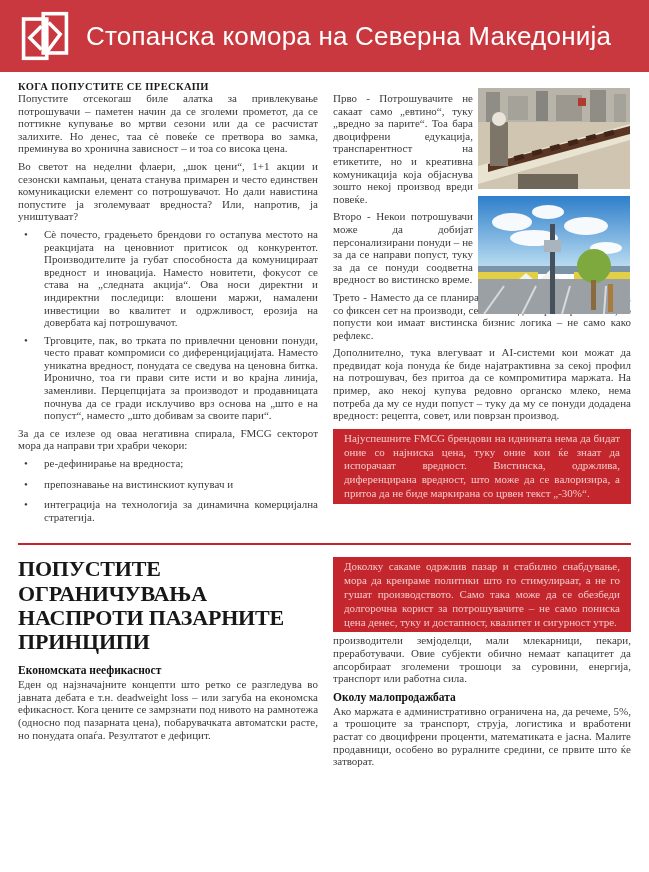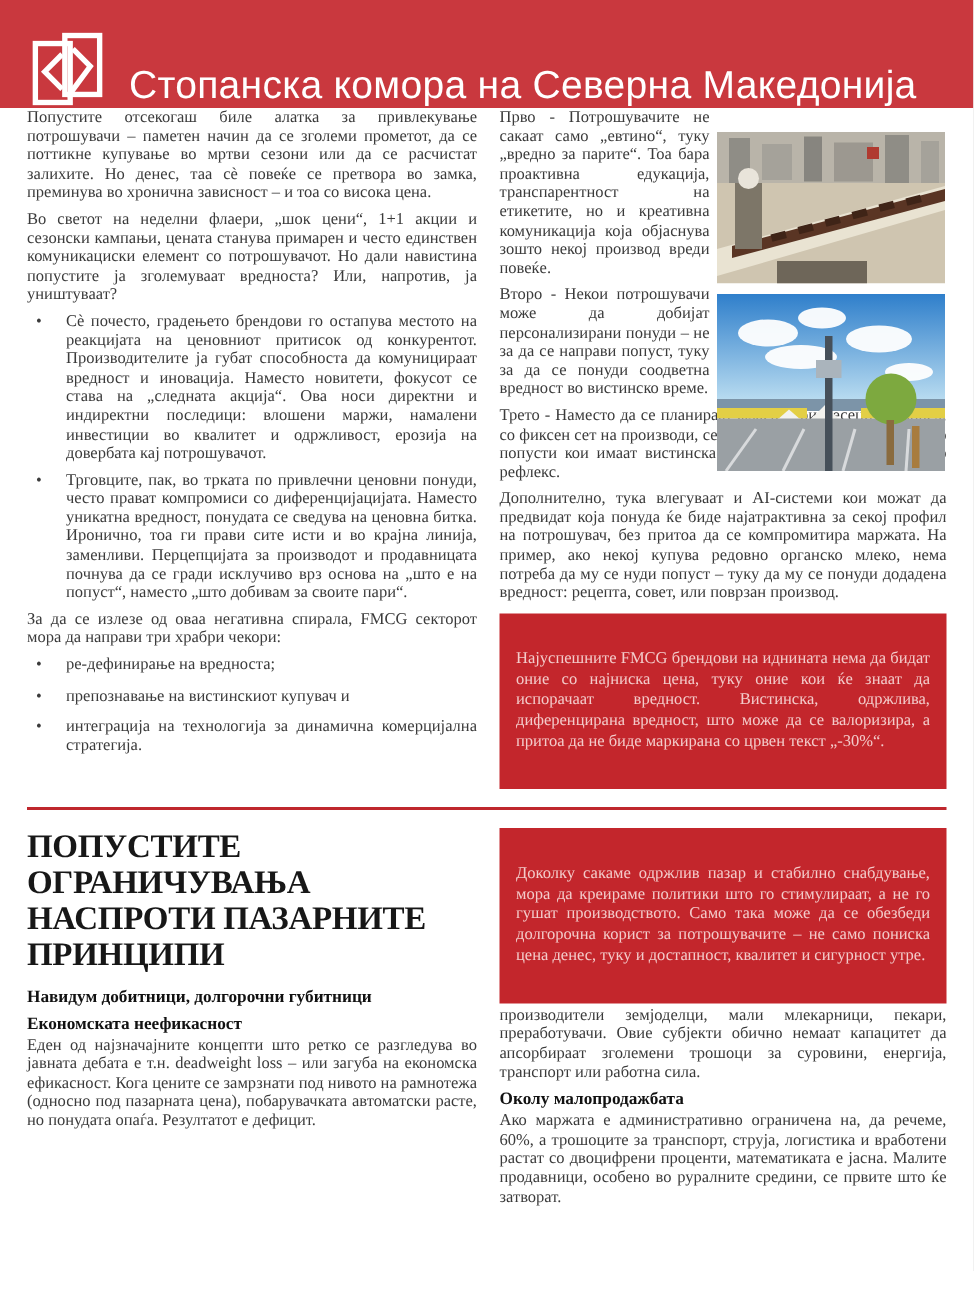--- a/index.html
+++ b/index.html
@@ -6,21 +6,21 @@
     --banner_red:#c9383e; --callout_red:#c3262c; --divider_red:#bf272d;
     --text_color:#3b3b3b; --heading_color:#171717; --callout_text:#f3cbca; --white:#ffffff;
   }
   *{margin:0;padding:0;box-sizing:border-box;}
   html,body{background:#e8e8e8;}
   .page{
     width:649px;height:872px;background:#fff;position:relative;overflow:hidden;
     font-family:"Liberation Serif",serif;color:var(--text_color);margin:0 auto;
   }
   
-  .banner{height:72px;background:var(--banner_red);display:flex;align-items:flex-end;padding-left:20px;}
+  .banner{height:72px;background:var(--banner_red);display:flex;align-items:center;padding-left:20px;}
   .logo{width:50px;height:52px;flex:0 0 auto;margin-right:16px;}
   .banner-title{
     font-family:"Liberation Sans",sans-serif;font-weight:400;font-size:26px;
     color:var(--white);letter-spacing:.2px;
   }
   
   .content{padding:0 18px;}
   .kicker{
     margin-top:9px;font-size:10.5px;font-weight:bold;color:#1b1b1b;letter-spacing:.4px;
   }
@@ -40,21 +40,21 @@
   .bul .bul-text{flex:1;}
   .steps .bul{margin-bottom:8px;}
   
   .col-r .wrap-spacer{float:right;width:158px;height:186px;}
   .photos{position:absolute;top:88px;right:19px;width:152px;}
   .photo{width:152px;display:block;}
   .photo + .photo{margin-top:7px;}
   .callout{
     background:var(--callout_red);color:var(--callout_text);
     font-size:11px;line-height:13.8px;text-align:justify;
-    padding:24px 11px;margin-top:7px;
+    padding:3px 11px;margin-top:7px;
   }
   .divider{border:none;border-top:2px solid var(--divider_red);margin:12px 0 10px 0;}
   
   .sec2-title{
     font-size:22px;line-height:1.1;font-weight:bold;color:var(--heading_color);
     letter-spacing:-.2px;margin:2px 0 10px 0;
   }
   .callout2{margin-top:2px;margin-bottom:2px;}
   h4.sub{font-size:11.5px;font-weight:bold;color:#111;margin:6px 0 2px 0;}
 </style>
@@ -131,20 +131,21 @@
       <rect x="72" y="28" width="5" height="90" fill="#46505a"></rect>
       <rect x="66" y="44" width="17" height="12" fill="#aab4bc"></rect>
       <circle cx="116" cy="70" r="17" fill="#7da93f"></circle>
       <rect x="113" y="84" width="5" height="30" fill="#8a6b3e"></rect>
       <rect x="130" y="88" width="5" height="28" fill="#a87c3e"></rect>
     </svg>
   </div>
 
   <div class="content">
 
+    <div class="kicker">КОГА ПОПУСТИТЕ СЕ ПРЕСКАПИ</div>
 
     <section class="cols">
       <div class="col-l">
         <p class="body">Попустите отсекогаш биле алатка за привлекување потрошувачи – паметен начин да се зголеми прометот, да се поттикне купување во мртви сезони или да се расчистат залихите. Но денес, таа сè повеќе се претвора во замка, преминува во хронична зависност – и тоа со висока цена.</p>
         <p class="body"><span>Во светот на неделни флаери, „шок цени“, 1+1 акции и сезонски кампањи, цената станува примарен и често единствен комуникациски елемент со потрошувачот. </span><span class="b">Но дали навистина попустите ја зголемуваат вредноста? Или, напротив, ја уништуваат?</span></p>
         <div class="bul">
           <span class="dot">•</span>
           <span class="bul-text"><span>Сè почесто, градењето брендови го остапува местото на реакцијата на ценовниот притисок од конкурентот. </span><span class="b">Производителите</span><span> ја губат способноста да комуницираат вредност и иновација. Наместо новитети, фокусот се става на „следната акција“. Ова носи директни и индиректни последици: влошени маржи, намалени инвестиции во квалитет и одржливост, ерозија на довербата кај потрошувачот.</span></span>
         </div>
         <div class="bul">
@@ -163,42 +164,41 @@
           </div>
           <div class="bul">
             <span class="dot">•</span>
             <span class="bul-text">интеграција на технологија за динамична комерцијална стратегија.</span>
           </div>
         </div>
       </div>
 
       <div class="col-r">
         <div class="wrap-spacer"></div>
-        <p class="body"><span class="b">Прво</span><span> - Потрошувачите не сакаат само „евтино“, туку „вредно за парите“. Тоа бара проактивна едукација, транспарентност на етикетите, но и креативна комуникација која објаснува зошто некој производ вреди повеќе.</span></p>
+        <p class="body"><span class="b">Прво</span><span> - Потрошувачите не сакаат само „евтино“, туку „вредно за парите“. Тоа бара двоцифрени едукација, транспарентност на етикетите, но и креативна комуникација која објаснува зошто некој производ вреди повеќе.</span></p>
         <p class="body"><span class="b">Второ</span><span> - Некои потрошувачи може да добијат персонализирани понуди – не за да се направи попуст, туку за да се понуди соодветна вредност во вистинско време.</span></p>
         <p class="body"><span class="b">Трето</span><span> - Наместо да се планираат флаери три месеци однапред, со фиксен сет на производи, сега може да се реагира агилно, со попусти кои имаат вистинска бизнис логика – не само како рефлекс.</span></p>
         <p class="body">Дополнително, тука влегуваат и AI-системи кои можат да предвидат која понуда ќе биде најатрактивна за секој профил на потрошувач, без притоа да се компромитира маржата. На пример, ако некој купува редовно органско млеко, нема потреба да му се нуди попуст – туку да му се понуди додадена вредност: рецепта, совет, или поврзан производ.</p>
         <div class="callout">Најуспешните FMCG брендови на иднината нема да бидат оние со најниска цена, туку оние кои ќе знаат да испорачаат вредност. Вистинска, одржлива, диференцирана вредност, што може да се валоризира, а притоа да не биде маркирана со црвен текст „-30%“.</div>
       </div>
     </section>
 
     <hr class="divider">
 
     <section class="cols">
       <div class="col-l">
         <h2 class="sec2-title">ПОПУСТИТЕ ОГРАНИЧУВАЊА НАСПРОТИ ПАЗАРНИТЕ ПРИНЦИПИ</h2>
 
-        <h4 class="sub">Навидум добитници, долгорочни губитници</h4>
         <h4 class="sub">Економската неефикасност</h4>
         <p class="body">Еден од најзначајните концепти што ретко се разгледува во јавната дебата е т.н. deadweight loss – или загуба на економска ефикасност. Кога цените се замрзнати под нивото на рамнотежа (односно под пазарната цена), побарувачката автоматски расте, но понудата опаѓа. Резултатот е дефицит.</p>
 
       </div>
 
       <div class="col-r">
         <div class="callout callout2">Доколку сакаме одржлив пазар и стабилно снабдување, мора да креираме политики што го стимулираат, а не го гушат производството. Само така може да се обезбеди долгорочна корист за потрошувачите – не само пониска цена денес, туку и достапност, квалитет и сигурност утре.</div>
         <p class="body">производители земјоделци, мали млекарници, пекари, преработувачи. Овие субјекти обично немаат капацитет да апсорбираат зголемени трошоци за суровини, енергија, транспорт или работна сила.</p>
         <h4 class="sub">Околу малопродажбата</h4>
-        <p class="body">Ако маржата е административно ограничена на, да речеме, 60%, а трошоците за транспорт, струја, логистика и вработени растат со двоцифрени проценти, математиката е јасна. Малите продавници, особено во руралните средини, се првите што ќе затворат.</p>
+        <p class="body">Ако маржата е административно ограничена на, да речеме, 5%, а трошоците за транспорт, струја, логистика и вработени растат со двоцифрени проценти, математиката е јасна. Малите продавници, особено во руралните средини, се првите што ќе затворат.</p>
 
       </div>
     </section>
   </div>
 </div>
 
 </body></html>

